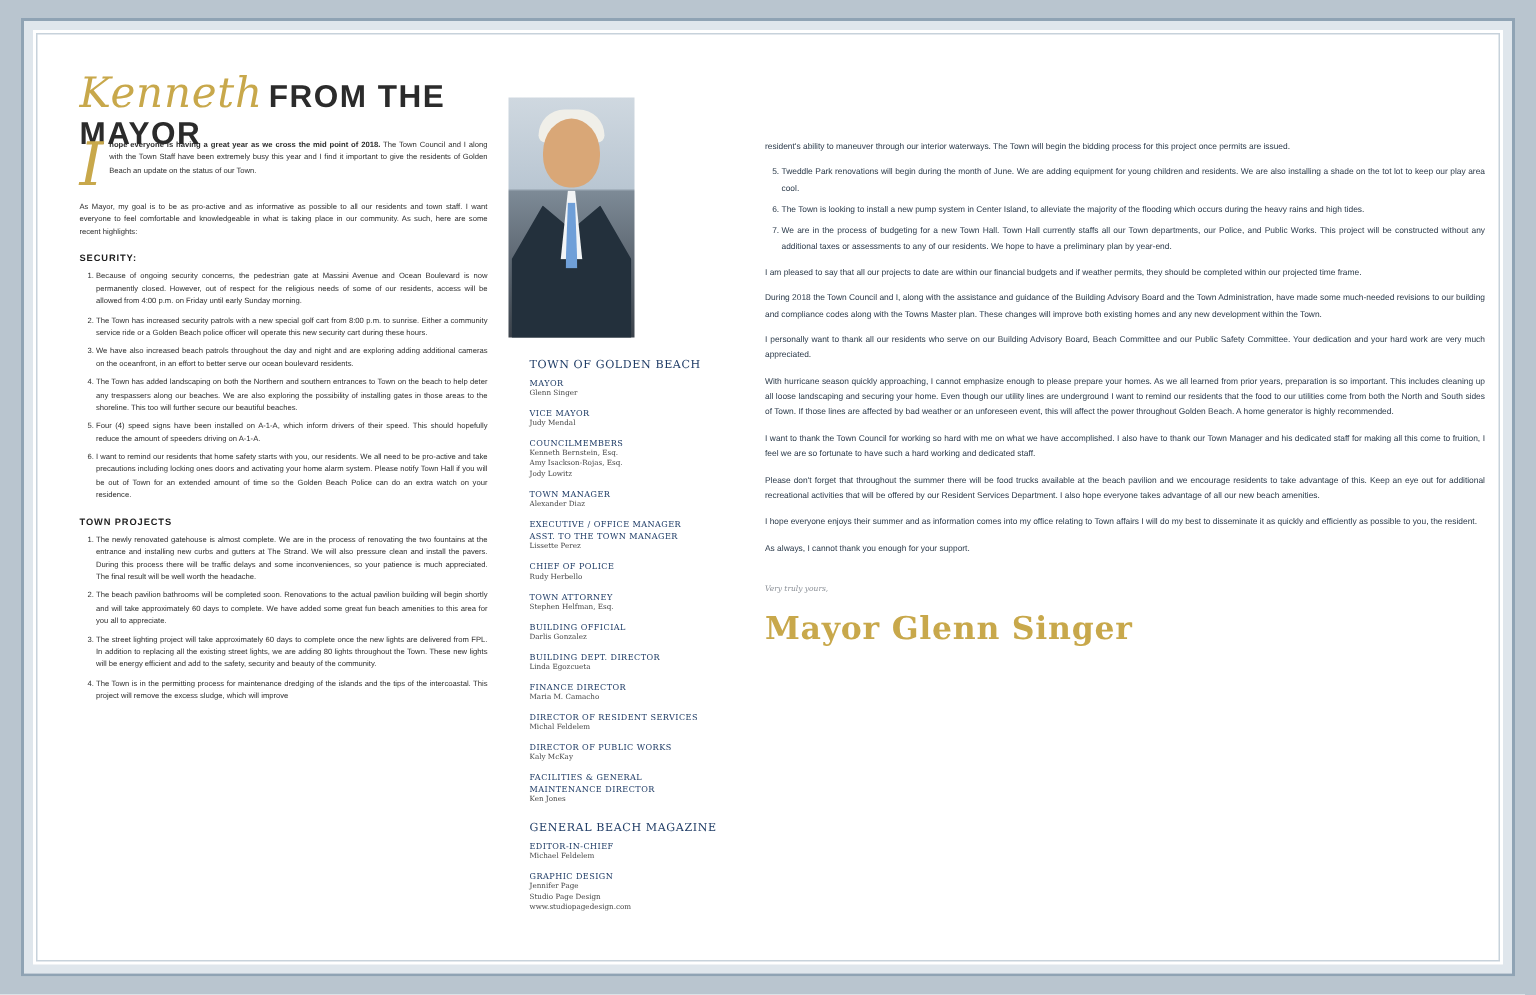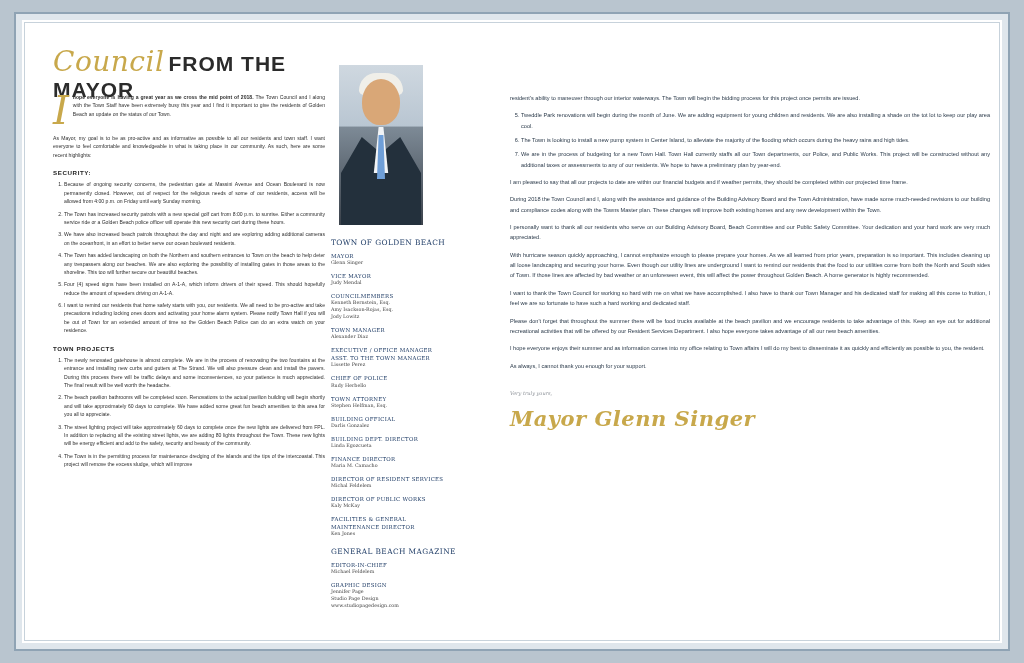--- a/index.html
+++ b/index.html
@@ -67,21 +67,21 @@
   .portrait .tie{
     position:absolute;left:38px;top:70px;width:8px;height:44px;background:#6f9fd8;
     clip-path:polygon(20% 0,80% 0,100% 100%,0 100%);
   }
   
   .col-left{
     position:absolute;left:28px;top:70px;width:272px;
     font-size:5.1px;line-height:1.65;color:#2e2e2e;text-align:justify;
   }
   .col-mid{
-    position:absolute;left:306px;top:214px;width:150px;
+    position:absolute;left:328px;top:214px;width:150px;
     font-size:5px;line-height:1.5;color:#2e2e2e;
   }
   .col-right{
     position:absolute;left:485px;top:70px;width:480px;
     font-size:5.6px;line-height:1.85;color:#2b3a4a;text-align:justify;
   }
   .dropcap-para{position:relative;min-height:34px;}
   .dropcap{
     float:left;
     font-family:"DejaVu Serif", serif;
@@ -113,32 +113,32 @@
   .dir-name{
     font-family:"DejaVu Serif", serif;
     font-size:4.8px;color:#444;line-height:1.45;
   }
   
   .sig-label{
     font-family:"DejaVu Serif", serif;font-style:italic;font-size:5px;color:#8a8f96;
     margin-top:18px;
   }
   .sig{
-    font-family:"DejaVu Serif", serif;font-style:italic;font-weight:bold;
+    font-family:"DejaVu Serif", serif;font-weight:bold;
     font-size:21px;color:#c8a84b;margin-top:2px;letter-spacing:.5px;
   }
 </style>
 </head>
 <body>
 
 <div class="page-frame">
   <div class="page-inner">
 
     <div class="masthead">
-      <span class="script">Council</span><span class="rest">FROM THE MAYOR</span>
+      <span class="script">Kenneth</span><span class="rest">FROM THE MAYOR</span>
     </div>
 
     <div class="portrait">
       <div class="hair"></div>
       <div class="face"></div>
       <div class="suit"></div>
       <div class="shirt"></div>
       <div class="tie"></div>
     </div>
 

